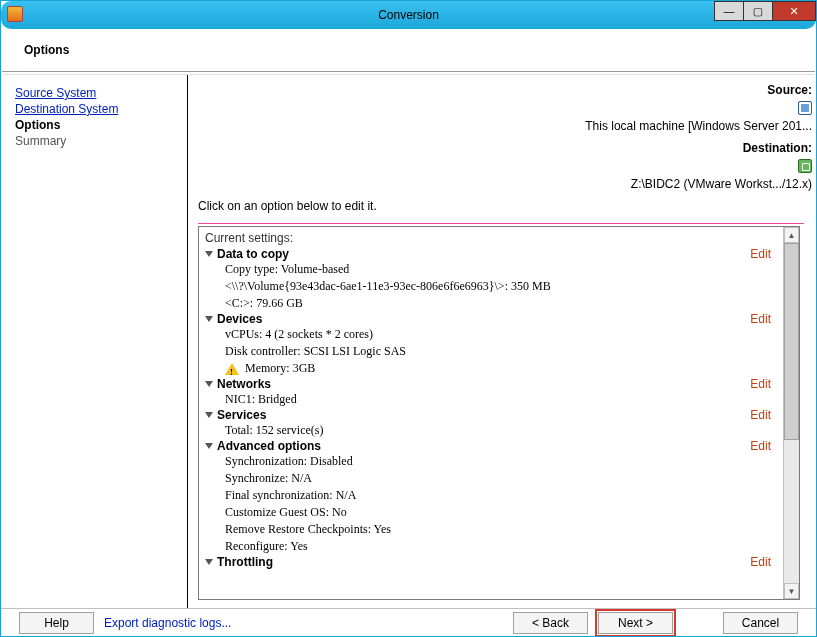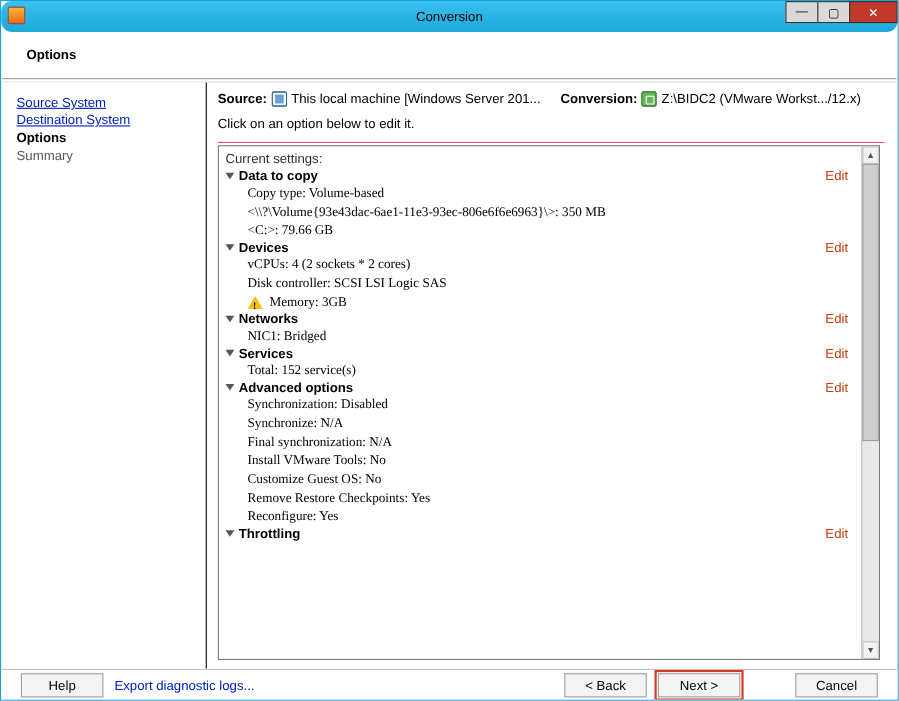--- a/index.html
+++ b/index.html
@@ -110,20 +110,21 @@
     min-width: 0;
     padding: 2px 2px 0 10px;
   }
   .src-dst-row {
     padding: 6px 0 4px 0;
     display: flex;
     align-items: flex-end;
     gap: 4px;
     white-space: nowrap;
     overflow: hidden;
+    flex-direction: column;
   }
   .src-dst-row b { font-weight: bold; }
   .mini-icon {
     display: inline-block;
     width: 14px;
     height: 14px;
     vertical-align: middle;
     border-radius: 2px;
   }
   .mini-icon.pc {
@@ -276,21 +277,21 @@
       <span class="step current">Options</span>
       <span class="step pending">Summary</span>
     </div>
 
   <div class="content">
     <div class="src-dst-row">
       <b>Source:</b>
       <span class="mini-icon pc"></span>
       <span>This local machine [Windows Server 201...</span>
       <span style="width:10px"></span>
-      <b>Conversion:</b>
+      <b>Destination:</b>
       <span class="mini-icon vm"></span>
       <span>Z:\BIDC2 (VMware Workst.../12.x)</span>
     </div>
     <div class="hint-row">Click on an option below to edit it.</div>
 
     <div class="settings-box">
       <div class="settings-scroll" id="settings-scroll">
         <div class="cs-heading">Current settings:</div>
 
       <div class="section-row">
@@ -325,21 +326,20 @@
           </div>
           <div class="section-item">Total: 152 service(s)</div>
           <div class="section-row">
             <span class="disclosure"></span>
             <span class="section-title">Advanced options</span>
             <span class="edit-link">Edit</span>
           </div>
           <div class="section-item">Synchronization: Disabled</div>
           <div class="section-item">Synchronize: N/A</div>
           <div class="section-item">Final synchronization: N/A</div>
-          <div class="section-item">Install VMware Tools: No</div>
           <div class="section-item">Customize Guest OS: No</div>
           <div class="section-item">Remove Restore Checkpoints: Yes</div>
           <div class="section-item">Reconfigure: Yes</div>
           <div class="section-row">
             <span class="disclosure"></span>
             <span class="section-title">Throttling</span>
             <span class="edit-link">Edit</span>
           </div>
         </div>
       <div class="scrollbar">

